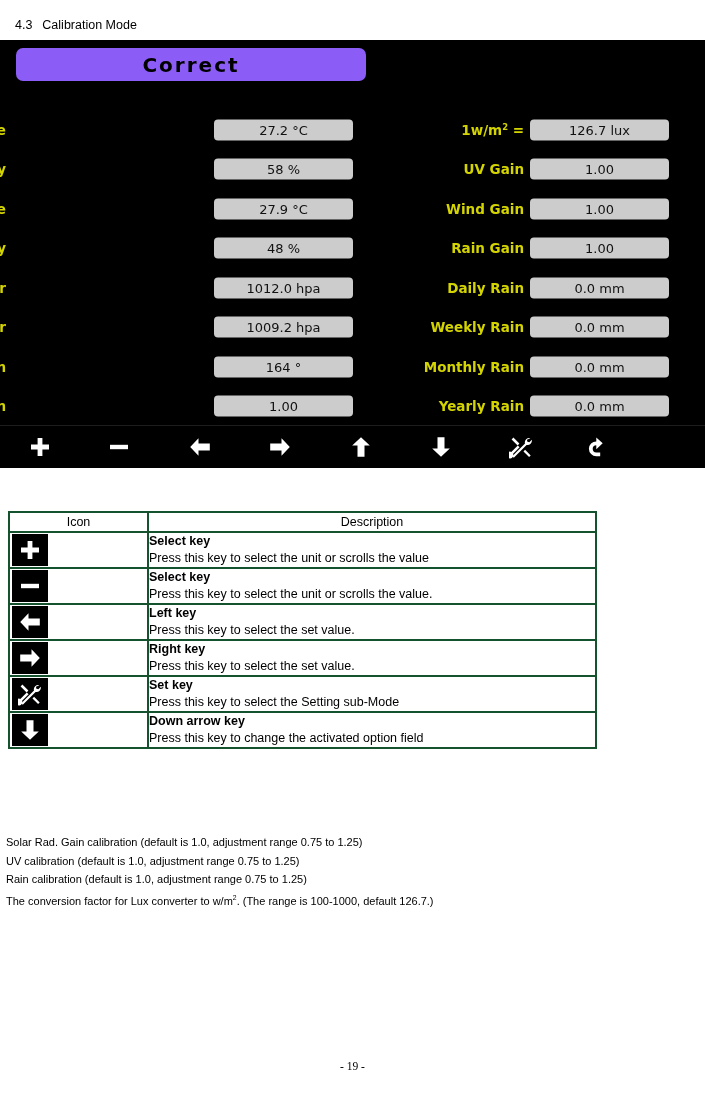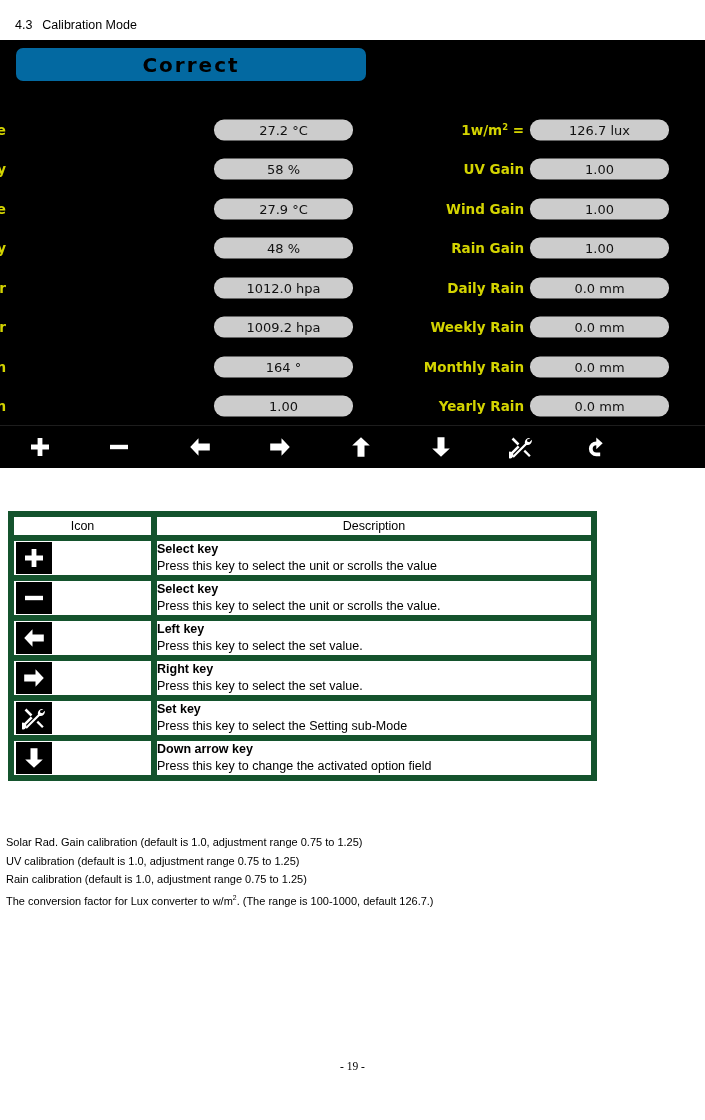--- a/index.html
+++ b/index.html
@@ -35,21 +35,21 @@
     width: 705px;
     height: 428px;
     background: #000000;
   }
   .title-pill {
     position: absolute;
     left: 16px;
     top: 8px;
     width: 350px;
     height: 33px;
-    background: #0369a1;
+    background: #8b5cf6;
     border-radius: 7px;
     color: #000000;
     font-size: 20px;
     font-weight: bold;
     letter-spacing: 2px;
     display: flex;
     align-items: center;
     justify-content: center;
     font-family: "DejaVu Sans", sans-serif;
   }
@@ -86,21 +86,21 @@
   .col-left .row-label  { right: 354px; }
   .col-right .row-label { right: 181px; }
 
   .row-value {
     position: absolute;
     top: 50%;
     transform: translateY(-50%);
     width: 139px;
     height: 21px;
     background: #cccccc;
-    border-radius: 10px;
+    border-radius: 4px;
     color: #111111;
     font-size: 13px;
     display: flex;
     align-items: center;
     justify-content: center;
     font-family: "DejaVu Sans", sans-serif;
     white-space: nowrap;
   }
   .col-left .row-value  { left: 214px; }
   .col-right .row-value { left: 120px; }
@@ -131,21 +131,21 @@
   
   .key-table {
     position: absolute;
     left: 8px;
     top: 511px;
     width: 589px;
     border-collapse: collapse;
     table-layout: fixed;
   }
   .key-table td, .key-table th {
-    border: 6px solid #14532d;
+    border: 2px solid #14532d;
     padding: 0;
     vertical-align: top;
   }
   .key-table th {
     font-weight: normal;
     font-size: 12.5px;
     text-align: center;
     height: 18px;
     line-height: 18px;
   }

